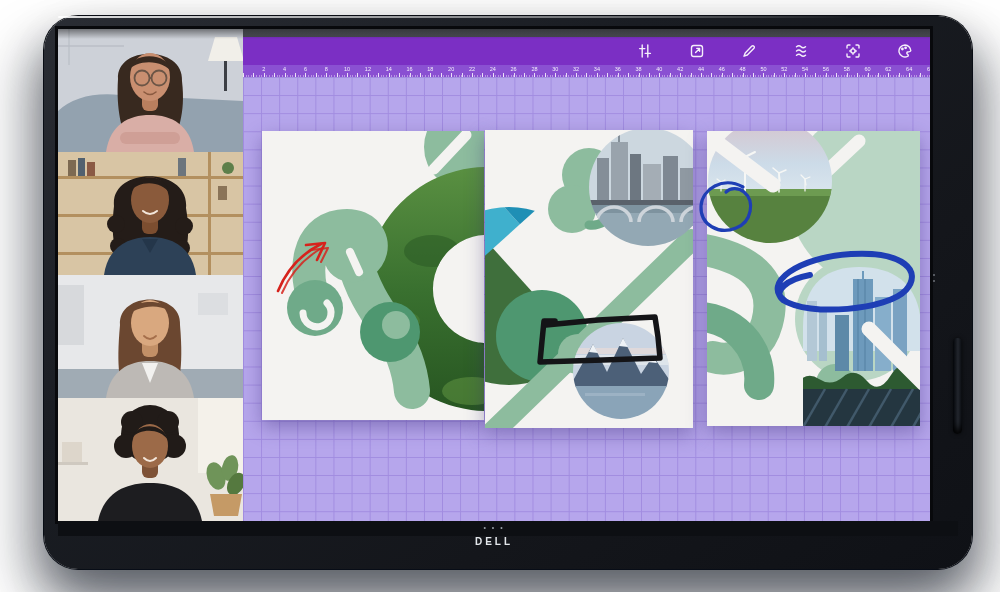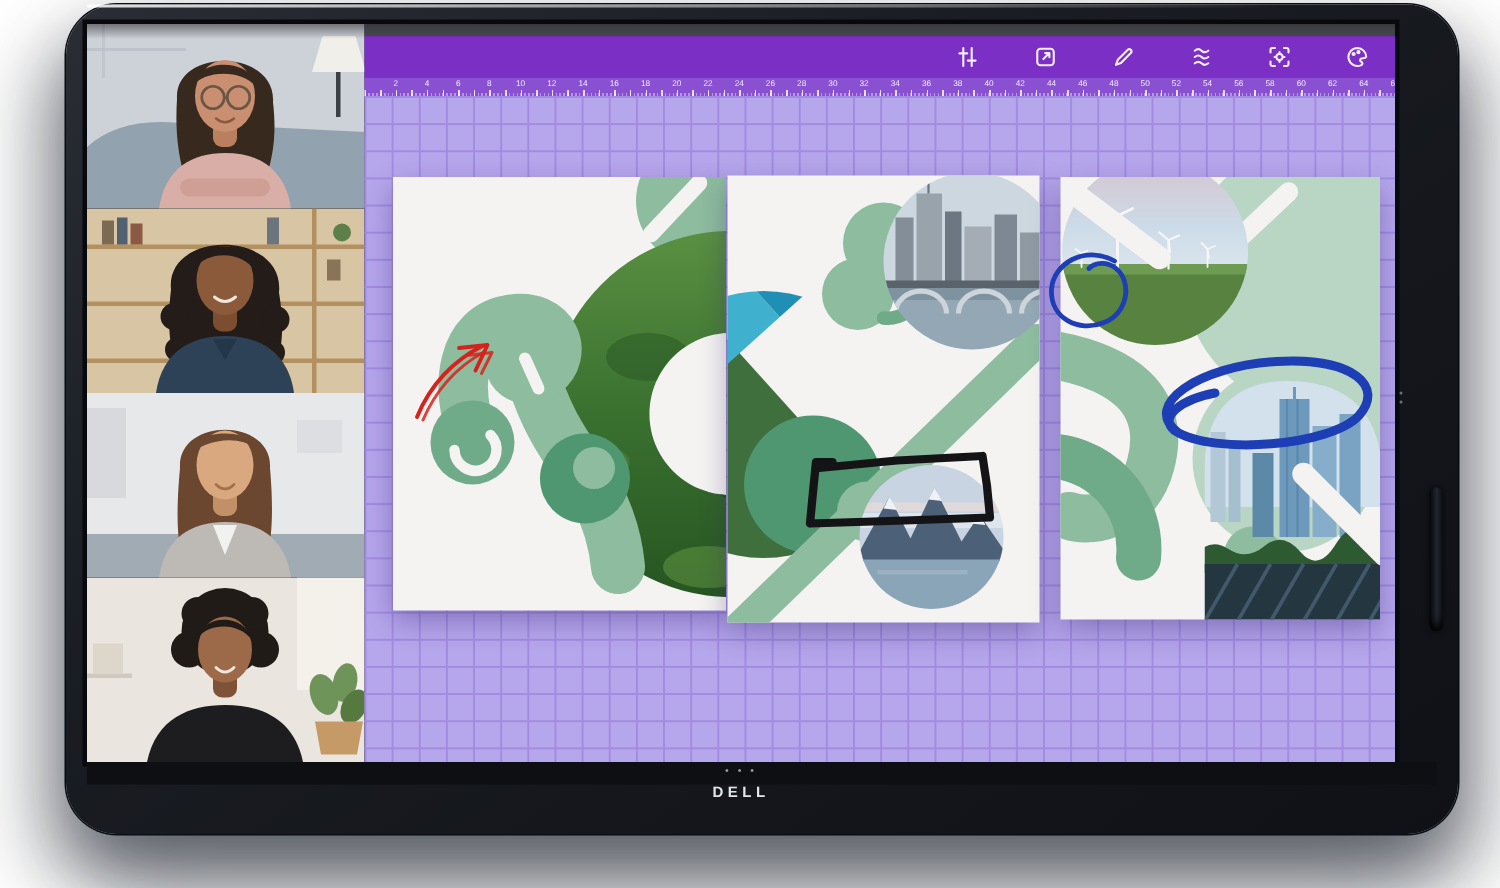--- a/index.html
+++ b/index.html
@@ -1,20 +1,20 @@
 <!DOCTYPE html>
 <html style="--toolbar: #7b2fc4; --ruler-strip: #8a50d2; --canvas-bg: #b6a6ec; --grid-line: #a18ce0; --poster-bg: #f4f3f1; --sage: #8dbc9e; --sage-light: #b9d6c4; --green-mid: #6faa89; --green-dark: #4e9770; --ink-red: #d6221c; --ink-black: #141417; --ink-blue: #1e3eb5; --brand-text: #e2e6ea;"><head>
 <meta charset="utf-8">
 <style>
   html,body{margin:0;padding:0;background:#fff;width:1000px;height:592px;overflow:hidden;
     font-family:"Liberation Sans",sans-serif;}
   .stage{position:relative;width:1000px;height:592px;background:#fff;}
 
   
-  .monitor{position:absolute;left:44px;top:3px;width:928px;height:553px;border-radius:34px;
+  .monitor{position:absolute;left:44px;top:16px;width:928px;height:553px;border-radius:34px;
     background:linear-gradient(145deg,#2a2d34 0%,#1a1d23 35%,#14161b 70%,#0f1116 100%);
     box-shadow:0 26px 46px rgba(9,15,26,.42),-22px 30px 55px rgba(9,15,26,.25),
                22px 30px 55px rgba(9,15,26,.25),0 0 0 1px #0c0f15;}
   .monitor::before{content:"";position:absolute;left:14px;right:120px;top:0;height:2px;border-radius:2px;
     background:linear-gradient(90deg,rgba(255,255,255,.85),rgba(255,255,255,.35) 70%,transparent);}
   .screen{position:absolute;left:14px;top:13px;width:872px;height:492px;background:#000;overflow:hidden;
     box-shadow:0 0 0 3px #08090c;}
   .screen::after{content:"";position:absolute;left:0;top:0;right:0;height:10px;z-index:40;pointer-events:none;
     background:linear-gradient(rgba(0,0,0,.45),transparent);}
   .chin{position:absolute;left:14px;right:14px;top:505px;height:15px;background:#0d0f13;}

